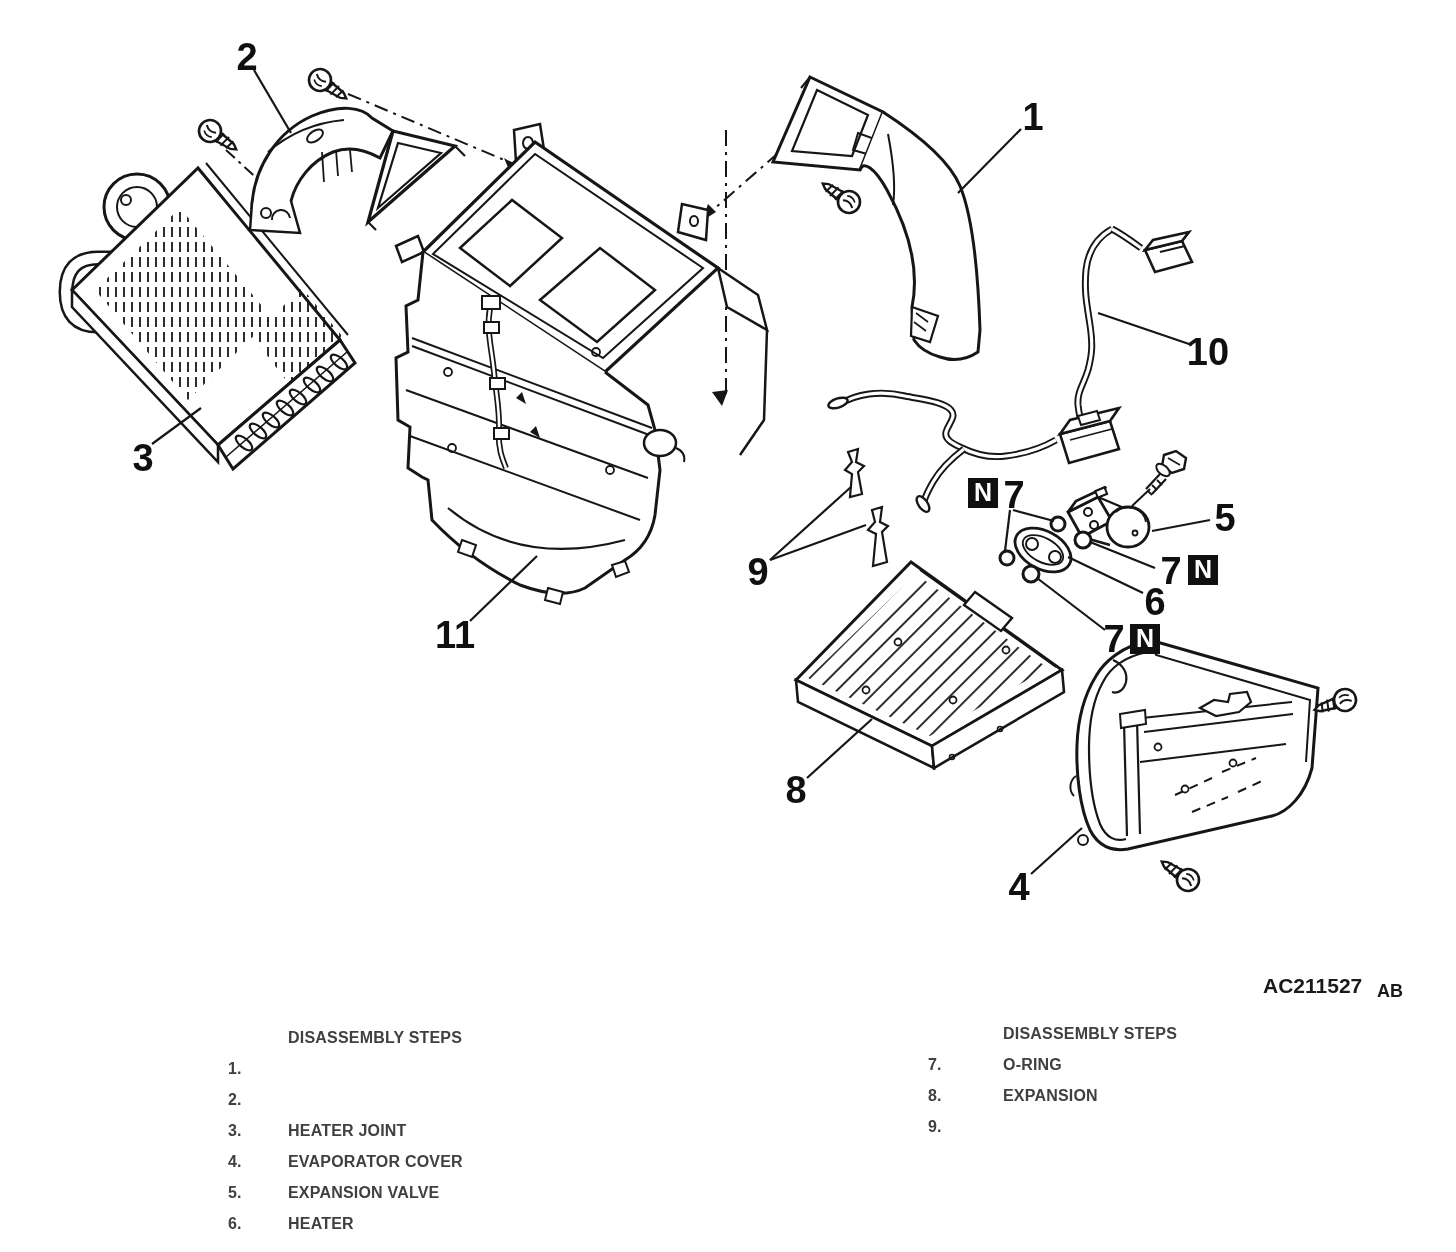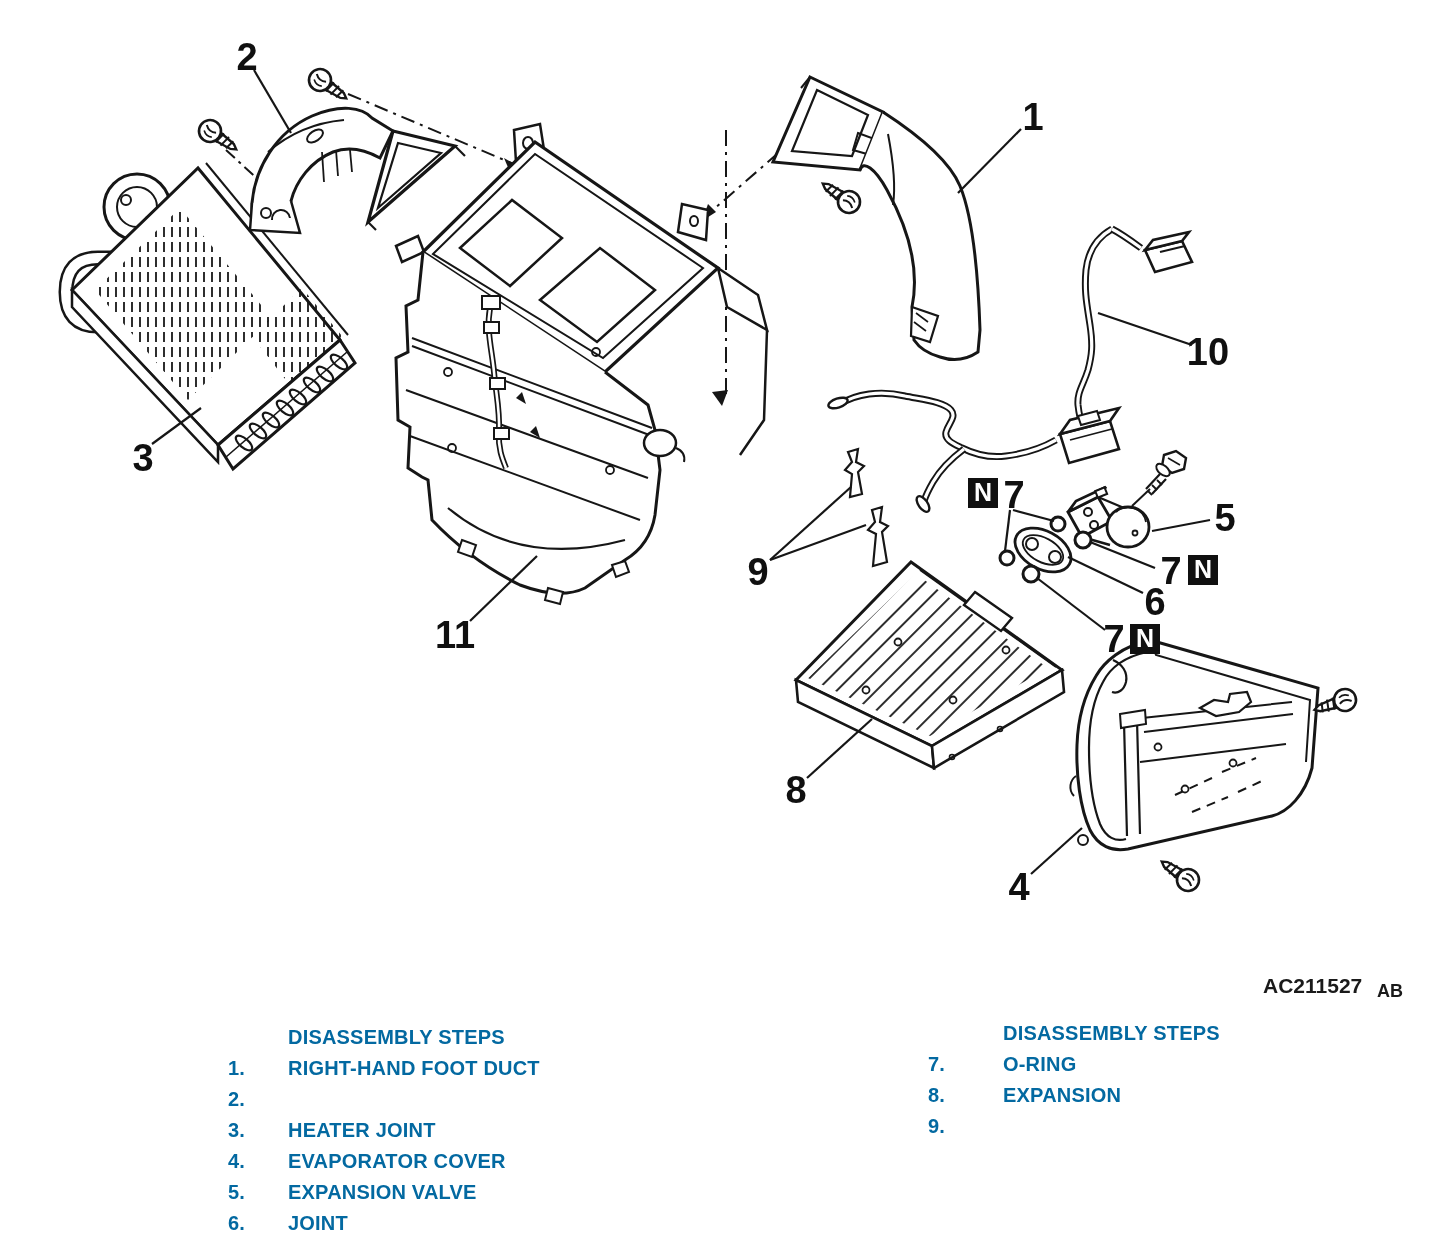--- a/index.html
+++ b/index.html
@@ -1,19 +1,19 @@
 <!DOCTYPE html>
 <html><head>
 <meta charset="utf-8">
 <style>
   html,body{margin:0;padding:0;background:#ffffff;}
   #page{position:relative;width:1456px;height:1252px;background:#ffffff;overflow:hidden;
         font-family:"Liberation Sans", sans-serif;color:#111;}
   #fig{position:absolute;left:0;top:0;}
-  .plist{position:absolute;font-weight:bold;font-size:20px;line-height:31px;color:#0369a1;
+  .plist{position:absolute;font-weight:bold;font-size:16px;line-height:31px;color:#404040;
          letter-spacing:.2px;white-space:nowrap;}
   .plist-row{display:flex;}
   .plist .num{display:inline-block;}
   .plist-left .num{width:60px;}
   .plist-right .num{width:75px;}
   .plist-title-left{margin-left:60px;}
   .plist-title-right{margin-left:75px;}
 </style>
 </head>
 <body>
@@ -326,40 +326,39 @@
   <g font-family="Liberation Sans, sans-serif" font-weight="bold" fill="#1a1a1a">
     <text x="1263" y="993" font-size="21">AC211527</text>
     <text x="1377" y="997" font-size="18">AB</text>
   </g>
 </svg>
 
   <div class="plist plist-left" style="left:228px;top:1022px;">
     <div class="plist-title-left">DISASSEMBLY STEPS</div>
     <div class="plist-row">
       <span class="num">1.</span>
-      <span>RIGHT-HAND FOOT DUCT</span>
       </div>
     <div class="plist-row">
       <span class="num">2.</span>
       </div>
     <div class="plist-row">
       <span class="num">3.</span>
       <span>HEATER JOINT</span>
       </div>
     <div class="plist-row">
       <span class="num">4.</span>
       <span>EVAPORATOR COVER</span>
       </div>
     <div class="plist-row">
       <span class="num">5.</span>
       <span>EXPANSION VALVE</span>
       </div>
     <div class="plist-row">
       <span class="num">6.</span>
-      <span>JOINT</span>
+      <span>HEATER</span>
       </div>
   </div>
 
   <div class="plist plist-right" style="left:928px;top:1018px;">
     <div class="plist-title-right">DISASSEMBLY STEPS</div>
     <div class="plist-row">
       <span class="num">7.</span>
       <span>O-RING</span>
       </div>
     <div class="plist-row">

